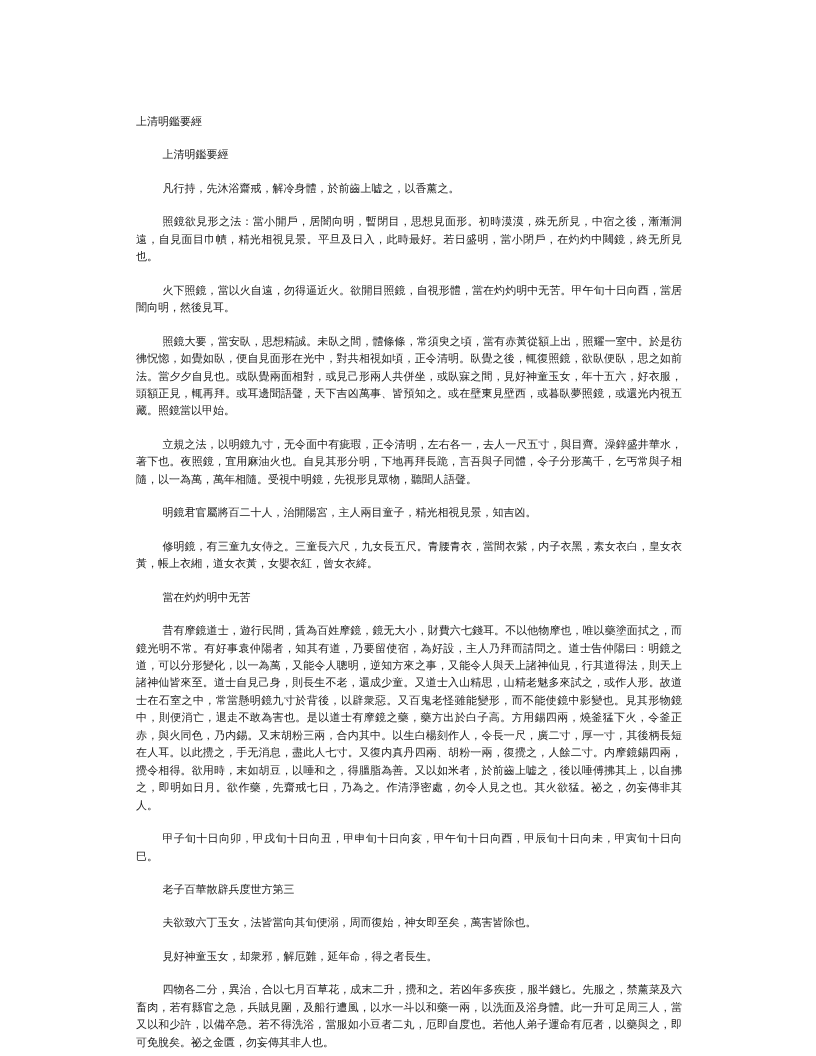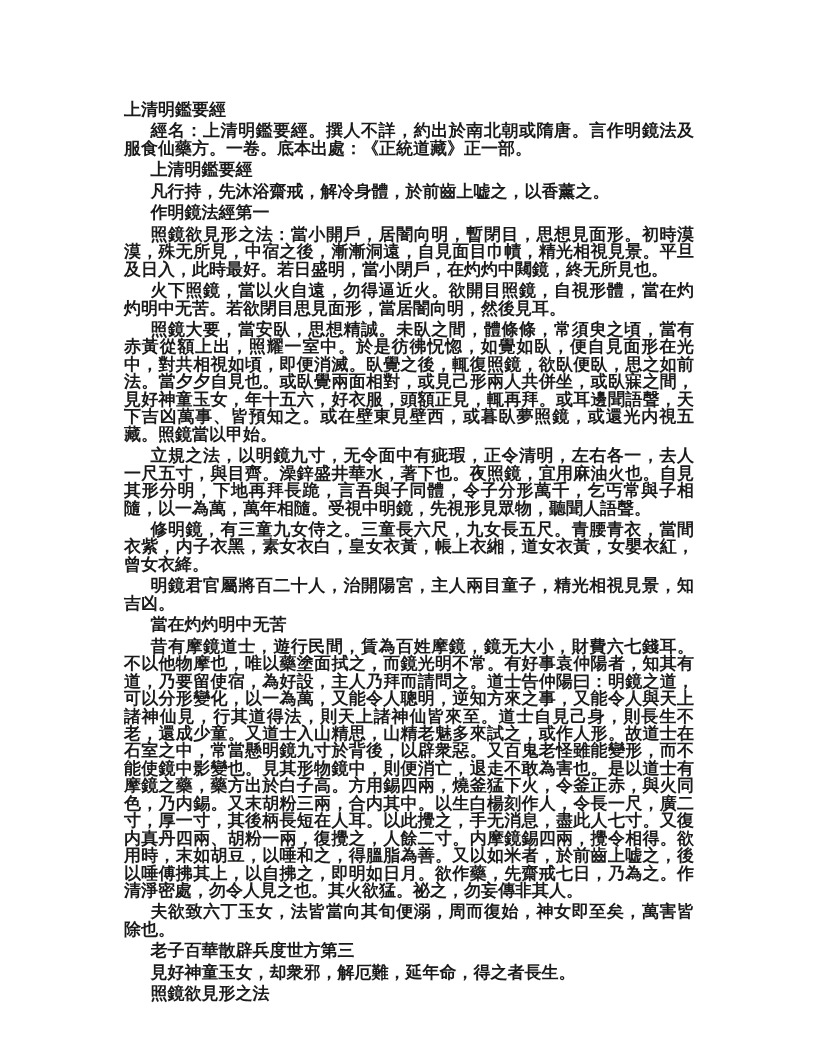--- a/index.html
+++ b/index.html
@@ -21,80 +21,79 @@
     background: #ffffff;
     box-sizing: border-box;
   }
   .text-column {
     position: absolute;
     left: 120px;
     top: 97px;
     width: 578px;
   }
   p.line {
-    margin: 4px;
+    margin: 16px;
     padding: 0;
-    font-size: 17px;
+    font-size: 11px;
     line-height: 17.45px;
     text-align: justify;
     text-justify: inter-character;
     text-align-last: left;
     letter-spacing: 0;
     word-break: break-all;
     -webkit-hyphens: none;
     hyphens: none;
-    font-weight: bold;
   }
   p.indent {
     text-indent: 26.4px;
   }
   p.heading {
     text-indent: 26.4px;
   }
   p.flush {
     text-indent: 0;
   }
 </style>
 </head>
 <body>
 
 <div class="page">
   <div class="text-column">
 
     <p class="line flush">上清明鑑要經</p>
 
-    <p class="line indent">經名：上清明鑑要經。撰人不詳，約出於南北朝或隋唐。言作明鏡法及服食仙藥方。一卷。底本出處：《正統道藏》正一部。</p>
 
     <p class="line heading">上清明鑑要經</p>
 
     <p class="line indent">凡行持，先沐浴齋戒，解冷身體，於前齒上嘘之，以香薰之。</p>
 
-    <p class="line heading">作明鏡法經第一</p>
 
     <p class="line indent">照鏡欲見形之法：當小開戶，居闇向明，暫閉目，思想見面形。初時漠漠，殊无所見，中宿之後，漸漸洞遠，自見面目巾幘，精光相視見景。平旦及日入，此時最好。若日盛明，當小閉戶，在灼灼中闚鏡，終无所見也。</p>
 
-    <p class="line indent">火下照鏡，當以火自遠，勿得逼近火。欲開目照鏡，自視形體，當在灼灼明中无苦。若欲閉目思見面形，當居闇向明，然後見耳。</p>
+    <p class="line indent">火下照鏡，當以火自遠，勿得逼近火。欲開目照鏡，自視形體，當在灼灼明中无苦。甲午旬十日向酉，當居闇向明，然後見耳。</p>
 
-    <p class="line indent">照鏡大要，當安臥，思想精誠。未臥之間，體條條，常須臾之頃，當有赤黃從額上出，照耀一室中。於是彷彿怳惚，如覺如臥，便自見面形在光中，對共相視如頃，即便消滅。臥覺之後，輒復照鏡，欲臥便臥，思之如前法。當夕夕自見也。或臥覺兩面相對，或見己形兩人共併坐，或臥寐之間，見好神童玉女，年十五六，好衣服，頭額正見，輒再拜。或耳邊聞語聲，天下吉凶萬事、皆預知之。或在壁東見壁西，或暮臥夢照鏡，或還光内視五藏。照鏡當以甲始。</p>
+    <p class="line indent">照鏡大要，當安臥，思想精誠。未臥之間，體條條，常須臾之頃，當有赤黃從額上出，照耀一室中。於是彷彿怳惚，如覺如臥，便自見面形在光中，對共相視如頃，正令清明。臥覺之後，輒復照鏡，欲臥便臥，思之如前法。當夕夕自見也。或臥覺兩面相對，或見己形兩人共併坐，或臥寐之間，見好神童玉女，年十五六，好衣服，頭額正見，輒再拜。或耳邊聞語聲，天下吉凶萬事、皆預知之。或在壁東見壁西，或暮臥夢照鏡，或還光内視五藏。照鏡當以甲始。</p>
 
     <p class="line indent">立規之法，以明鏡九寸，无令面中有疵瑕，正令清明，左右各一，去人一尺五寸，與目齊。澡鋅盛井華水，著下也。夜照鏡，宜用麻油火也。自見其形分明，下地再拜長跪，言吾與子同體，令子分形萬千，乞丐常與子相隨，以一為萬，萬年相隨。受視中明鏡，先視形見眾物，聽聞人語聲。</p>
 
+    <p class="line indent">明鏡君官屬將百二十人，治開陽宮，主人兩目童子，精光相視見景，知吉凶。</p>
+
     <p class="line indent">修明鏡，有三童九女侍之。三童長六尺，九女長五尺。青腰青衣，當間衣紫，内子衣黑，素女衣白，皇女衣黃，帳上衣緗，道女衣黃，女嬰衣紅，曾女衣絳。</p>
-
-    <p class="line indent">明鏡君官屬將百二十人，治開陽宮，主人兩目童子，精光相視見景，知吉凶。</p>
 
     <p class="line heading">當在灼灼明中无苦</p>
 
     <p class="line indent">昔有摩鏡道士，遊行民間，賃為百姓摩鏡，鏡无大小，財費六七錢耳。不以他物摩也，唯以藥塗面拭之，而鏡光明不常。有好事袁仲陽者，知其有道，乃要留使宿，為好設，主人乃拜而請問之。道士告仲陽曰：明鏡之道，可以分形變化，以一為萬，又能令人聰明，逆知方來之事，又能令人與天上諸神仙見，行其道得法，則天上諸神仙皆來至。道士自見己身，則長生不老，還成少童。又道士入山精思，山精老魅多來試之，或作人形。故道士在石室之中，常當懸明鏡九寸於背後，以辟衆惡。又百鬼老怪雖能變形，而不能使鏡中影變也。見其形物鏡中，則便消亡，退走不敢為害也。是以道士有摩鏡之藥，藥方出於白子高。方用錫四兩，燒釜猛下火，令釜正赤，與火同色，乃内錫。又末胡粉三兩，合内其中。以生白楊刻作人，令長一尺，廣二寸，厚一寸，其後柄長短在人耳。以此攪之，手无消息，盡此人七寸。又復内真丹四兩、胡粉一兩，復攪之，人餘二寸。内摩鏡錫四兩，攪令相得。欲用時，末如胡豆，以唾和之，得膃脂為善。又以如米者，於前齒上嘘之，後以唾傅拂其上，以自拂之，即明如日月。欲作藥，先齋戒七日，乃為之。作清淨密處，勿令人見之也。其火欲猛。祕之，勿妄傳非其人。</p>
 
+    <p class="line indent">甲子旬十日向卯，甲戌旬十日向丑，甲申旬十日向亥，甲午旬十日向酉，甲辰旬十日向未，甲寅旬十日向巳。</p>
+
+    <p class="line heading">老子百華散辟兵度世方第三</p>
 
     <p class="line indent">夫欲致六丁玉女，法皆當向其旬便溺，周而復始，神女即至矣，萬害皆除也。</p>
-
-    <p class="line heading">老子百華散辟兵度世方第三</p>
 
     <p class="line heading">見好神童玉女，却衆邪，解厄難，延年命，得之者長生。</p>
 
 
+    <p class="line heading">四物各二分，異治，合以七月百草花，成末二升，攪和之。若凶年多疾疫，服半錢匕。先服之，禁薰菜及六畜肉，若有縣官之急，兵賊見圍，及船行遭風，以水一斗以和藥一兩，以洗面及浴身體。此一升可足周三人，當又以和少許，以備卒急。若不得洗浴，當服如小豆者二丸，厄即自度也。若他人弟子運命有厄者，以藥與之，即可免脫矣。祕之金匱，勿妄傳其非人也。</p>
 
     <p class="line heading">照鏡欲見形之法</p>
 
   </div>
 </div>
 
 </body></html>

